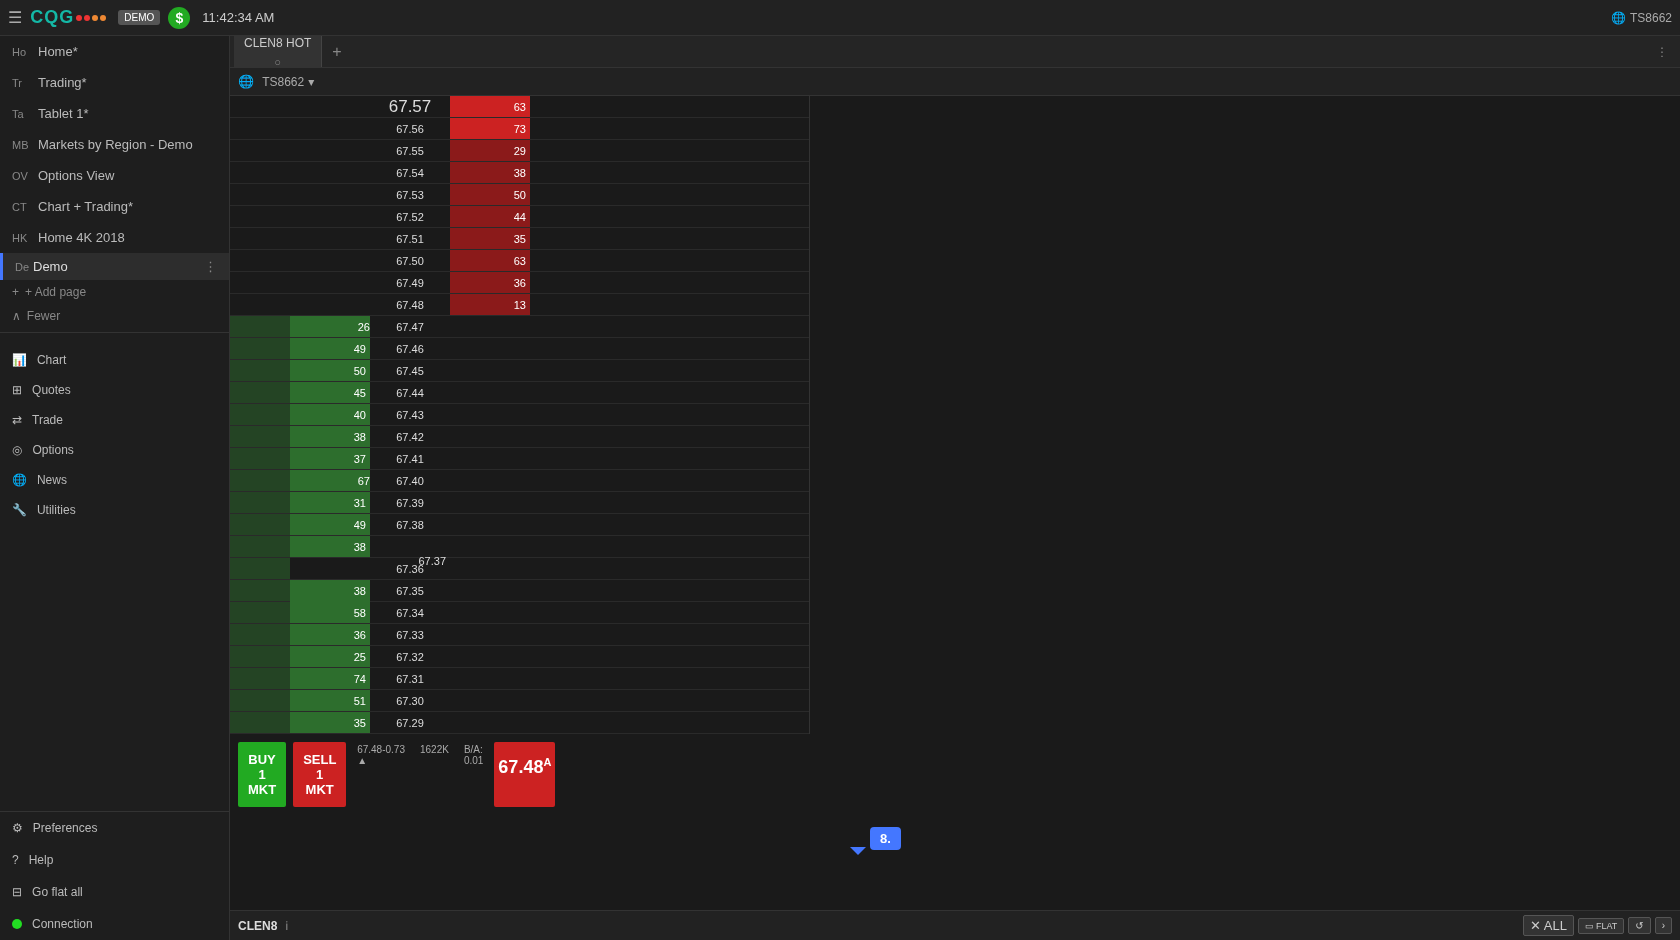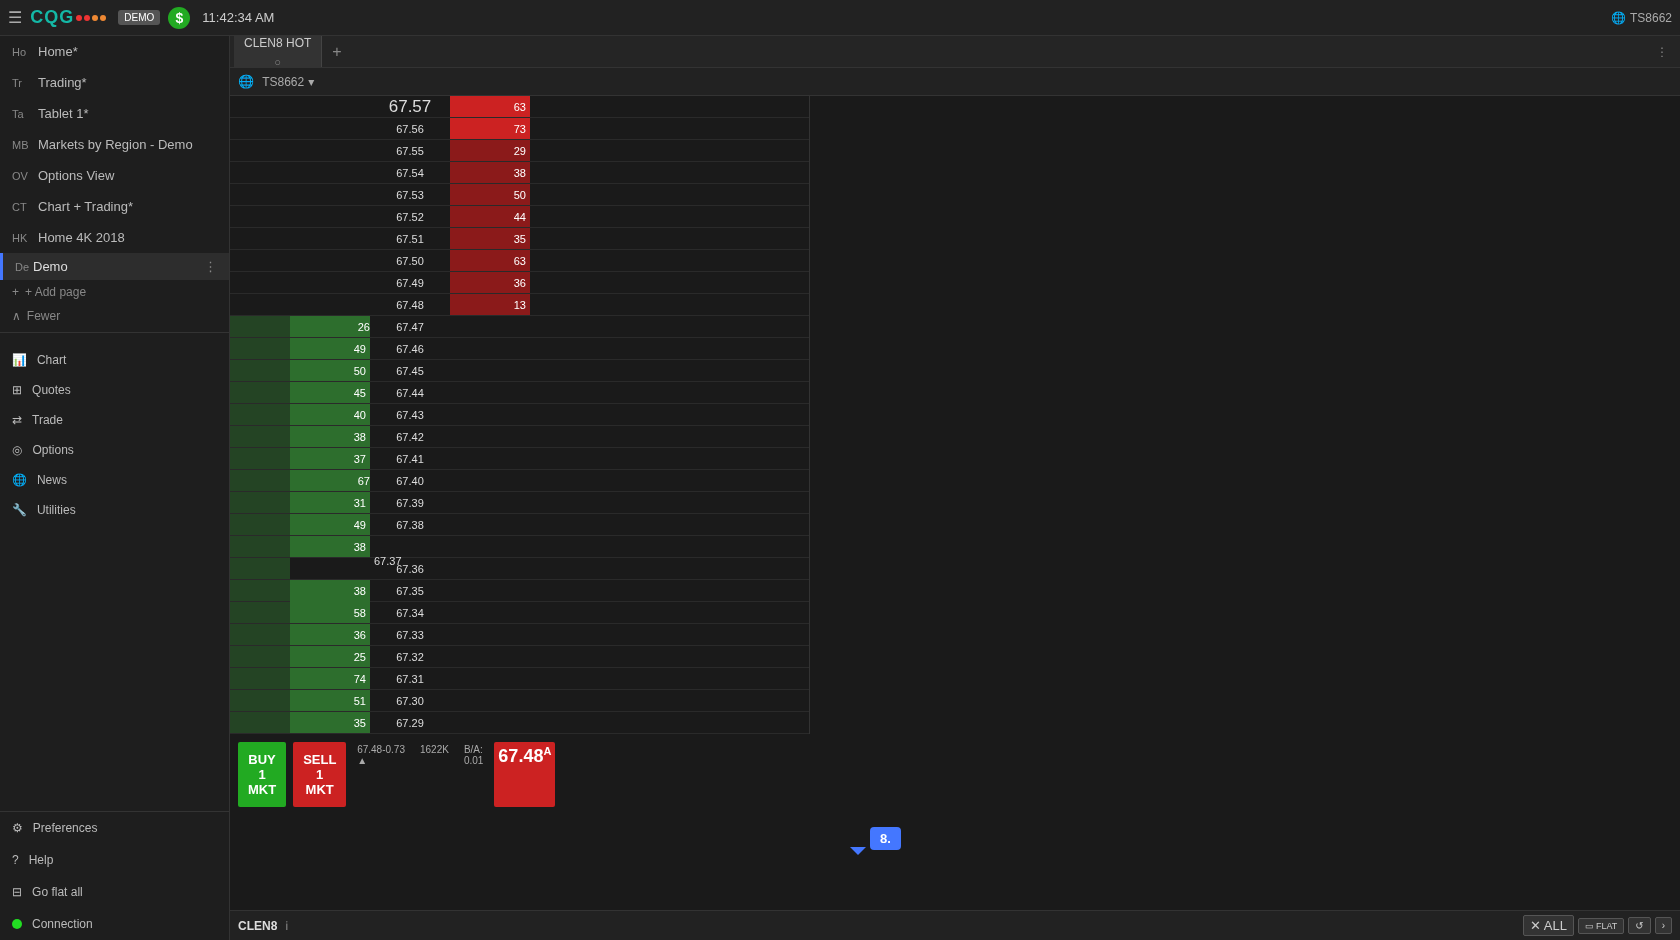--- a/index.html
+++ b/index.html
@@ -323,21 +323,21 @@
       justify-content: space-between;
       font-size: 10px;
       color: #aaa;
       padding: 2px 4px;
     }
 
     .ask-box {
       background: #cc2222;
       color: #fff;
       text-align: right;
-      padding: 3px 4px;
+      padding: 14px 4px;
       border-radius: 2px;
     }
     .ask-box .price {
       font-size: 18px;
       font-weight: bold;
     }
     .ask-box .price sup { font-size: 11px; }
 
     
     .status-bar {
@@ -687,21 +687,21 @@
             </div>
             <div class="ladder-row">
               <div style="width: 60px; height: 100%; background: rgb(45, 110, 45); opacity: 0.5;"></div>
               <div style="width: 80px; height: 100%; background: rgb(45, 110, 45); display: flex; align-items: center; justify-content: flex-end; padding-right: 4px; font-size: 11px; color: rgb(255, 255, 255);">49</div>
               <div style="width: 80px; text-align: center; font-size: 11px; color: rgb(221, 221, 221); padding: 0px 4px; flex-shrink: 0;">67.38</div>
               <div style="width: 80px; height: 100%; background: transparent;"></div>
             </div>
             <div class="ladder-row">
               <div style="width: 60px; height: 100%; background: rgb(45, 110, 45); opacity: 0.5;"></div>
               <div style="width: 80px; height: 100%; background: rgb(45, 110, 45); display: flex; align-items: center; justify-content: flex-end; padding-right: 4px; font-size: 11px; color: rgb(255, 255, 255);">38</div>
-              <div style="width: 80px; text-align: left; font-size: 11px; color: rgb(221, 221, 221); padding: 0px 4px; flex-shrink: 0; margin-top: 28px;">67.37</div>
+              <div style="width: 80px; text-align: right; font-size: 11px; color: rgb(221, 221, 221); padding: 0px 4px; flex-shrink: 0; margin-top: 28px;">67.37</div>
               <div style="width: 80px; height: 100%; background: transparent;"></div>
             </div>
             <div class="ladder-row">
               <div style="width: 60px; height: 100%; background: rgb(45, 110, 45); opacity: 0.5;"></div>
               <div style="width: 80px; height: 100%; background: rgb(45, 110, 45); display: flex; align-items: center; justify-content: flex-end; padding-right: 4px; font-size: 11px; color: rgb(255, 255, 255); margin-top: 48px;">53</div>
               <div style="width: 80px; text-align: center; font-size: 11px; color: rgb(221, 221, 221); padding: 0px 4px; flex-shrink: 0;">67.36</div>
               <div style="width: 80px; height: 100%; background: transparent;"></div>
             </div>
             <div class="ladder-row">
               <div style="width: 60px; height: 100%; background: rgb(45, 110, 45); opacity: 0.5;"></div>

